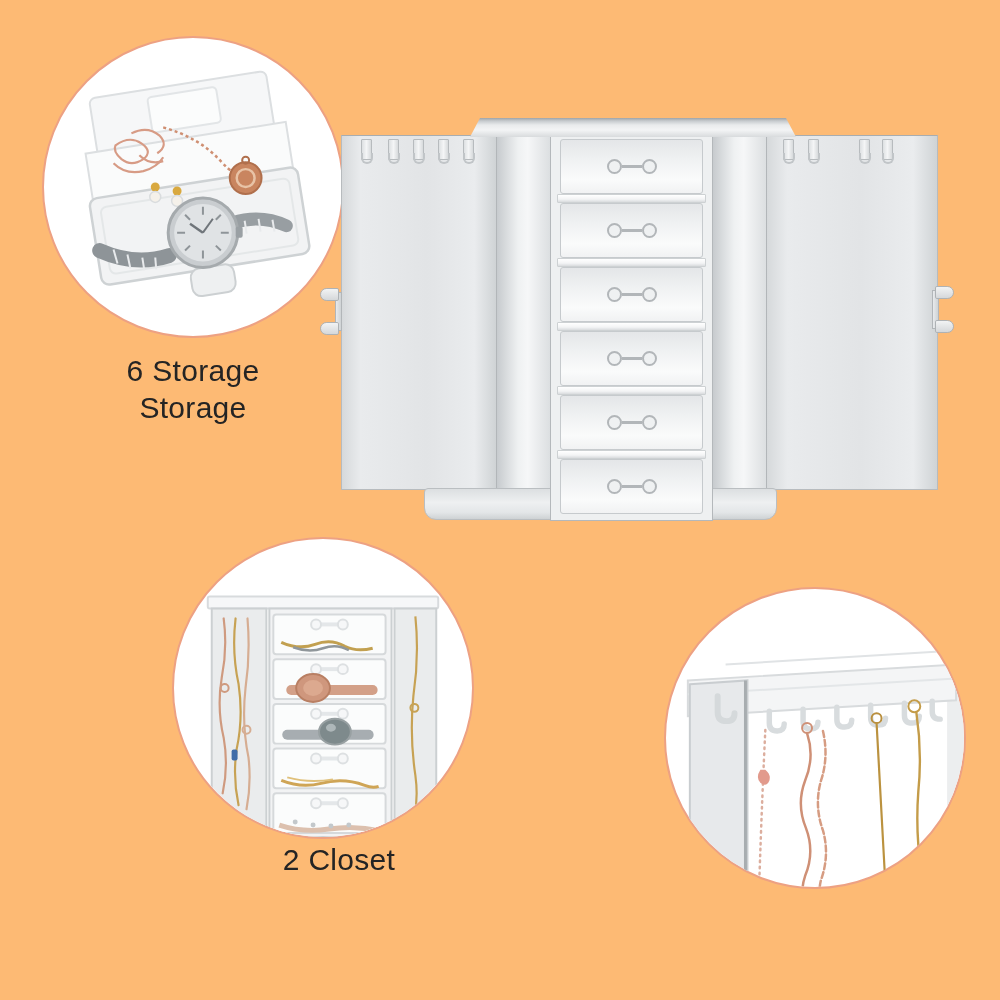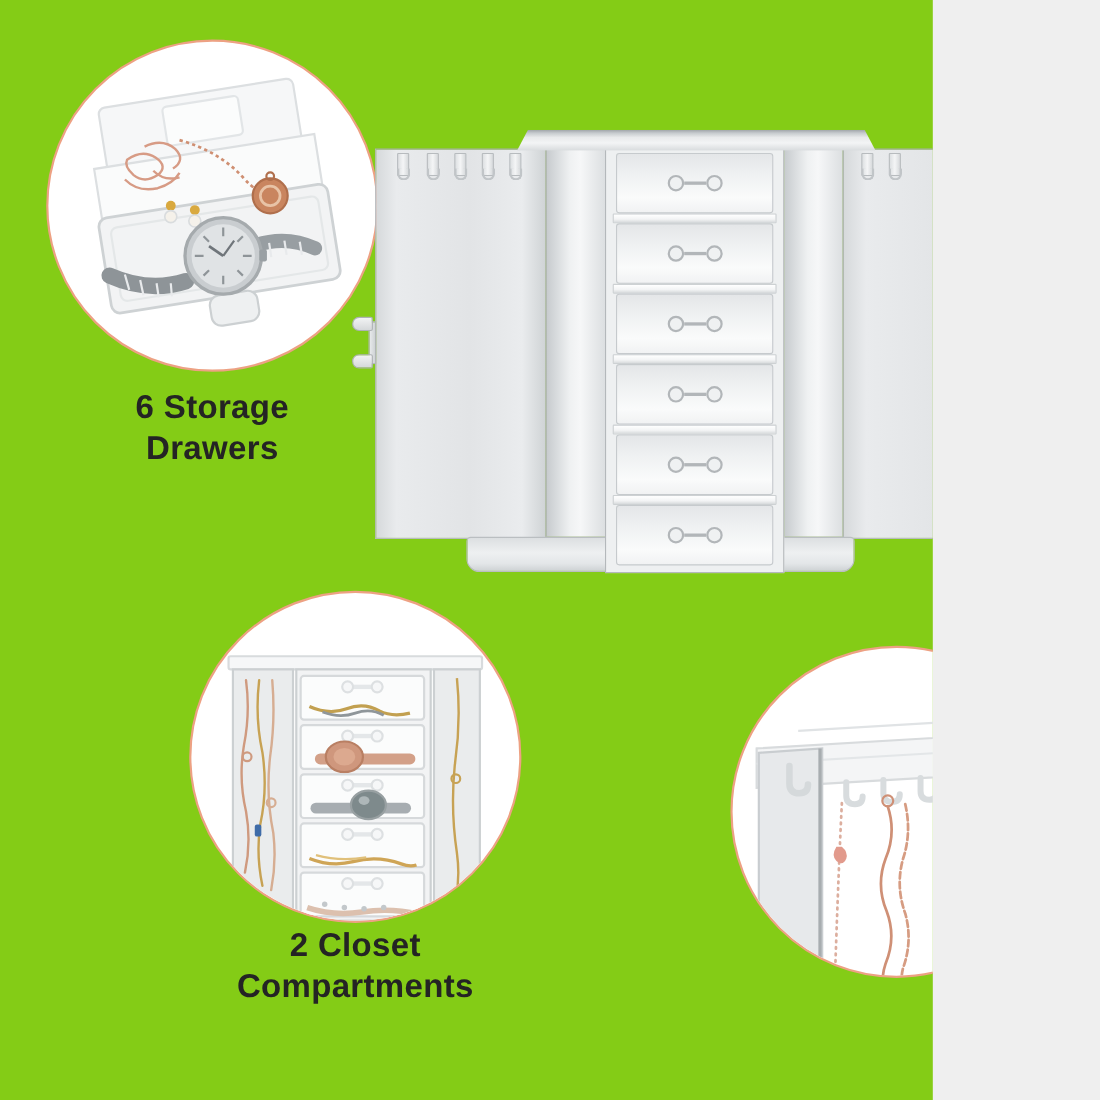--- a/index.html
+++ b/index.html
@@ -1,30 +1,30 @@
 <!DOCTYPE html>
 <html><head>
 <meta charset="utf-8">
 <style>
   html,body{margin:0;padding:0;}
   body{background:#efefef;font-family:"Liberation Sans", sans-serif;}
-  .canvas{position:relative;width:848px;height:1000px;background:#84cc16;overflow:hidden;font-weight:bold;}
+  .canvas{position:relative;width:1000px;height:1000px;background:#fdba74;overflow:hidden;}
 
   
   .bubble{position:absolute;width:302px;height:302px;border-radius:50%;
           background:#ffffff;border:2px solid #eda183;box-sizing:border-box;overflow:hidden;}
   .bubble svg{display:block;width:100%;height:100%;}
   .b1{left:42px;top:36px;}
   .b2{left:172px;top:537px;}
   .b3{left:664px;top:587px;}
 
   .caption{position:absolute;color:#242424;font-size:30px;line-height:37px;
            text-align:center;letter-spacing:.3px;}
   .c1{left:43px;top:352px;width:300px;}
-  .c2{left:148px;top:841px;width:350px;}
+  .c2{left:164px;top:841px;width:350px;}
   .c3{left:645px;top:896px;width:340px;}
 
   
   .product{position:absolute;left:336px;top:118px;width:614px;height:404px;}
   .product *{box-sizing:border-box;}
 
   .lid{position:absolute;left:134px;top:0;width:326px;height:19px;
        background:linear-gradient(180deg,#9fa4a8 0,#c7cbce 3px,#e9ebec 7px,#f3f4f5 12px,#d8dbdd 19px);
        clip-path:polygon(10px 0,316px 0,326px 100%,0 100%);z-index:6;}
 
@@ -132,21 +132,21 @@
             <path d="M147,209 l-5,5"></path>
         </g>
         <path d="M160,196 L147,187" stroke="#6f757a" stroke-width="2.5"></path>
         <path d="M160,196 L170,182" stroke="#6f757a" stroke-width="2"></path>
         <rect x="193" y="190" width="7" height="11" rx="2" fill="#9aa0a4"></rect>
       </g>
     </svg>
   </div>
   <div class="caption c1">
     <span>6 Storage</span><br>
-    <span>Drawers</span>
+    <span>Storage</span>
   </div>
 
   <div class="bubble b2">
     <svg viewBox="0 0 300 300">
       <rect x="34" y="58" width="232" height="12" rx="2" fill="#f6f7f8" stroke="#d8dbdd" stroke-width="2"></rect>
       <rect x="38" y="70" width="55" height="230" fill="#eaeced" stroke="#ccd0d2" stroke-width="2"></rect>
       <rect x="222" y="70" width="42" height="230" fill="#eaeced" stroke="#ccd0d2" stroke-width="2"></rect>
       <rect x="96" y="70" width="123" height="230" fill="#f2f3f4" stroke="#ccd0d2" stroke-width="2"></rect>
       <g fill="none" stroke-linecap="round">
         <path d="M50,80 q4,30 -2,60 q-5,30 2,60 q5,28 -1,56" stroke="#cf9a7f" stroke-width="2.2"></path>
@@ -204,21 +204,20 @@
         </g>
       </g>
       <g fill="none">
         <path d="M243,78 q4,40 -2,80 q-4,40 2,80 q3,22 -1,40" stroke="#c7a254" stroke-width="2.2"></path>
         <circle cx="242" cy="170" r="4" stroke="#c7a254" stroke-width="2"></circle>
       </g>
     </svg>
   </div>
   <div class="caption c2">
     <span>2 Closet</span><br>
-    <span>Compartments</span>
   </div>
 
   <div class="bubble b3">
     <svg viewBox="0 0 300 300">
       <rect x="283" y="80" width="17" height="220" fill="#eceeef"></rect>
       <line x1="60" y1="76" x2="292" y2="62" stroke="#e0e3e5" stroke-width="2"></line>
       <polygon points="22,92 292,76 292,112 22,128" fill="#f4f5f6" stroke="#d8dbdd" stroke-width="2"></polygon>
       <line x1="22" y1="106" x2="292" y2="90" stroke="#e3e6e8" stroke-width="2"></line>
       <polygon points="24,96 82,92 82,300 24,300" fill="#e7e9eb" stroke="#c9cdd0" stroke-width="2"></polygon>
       <line x1="80" y1="92" x2="80" y2="300" stroke="#a8adb0" stroke-width="3"></line>

